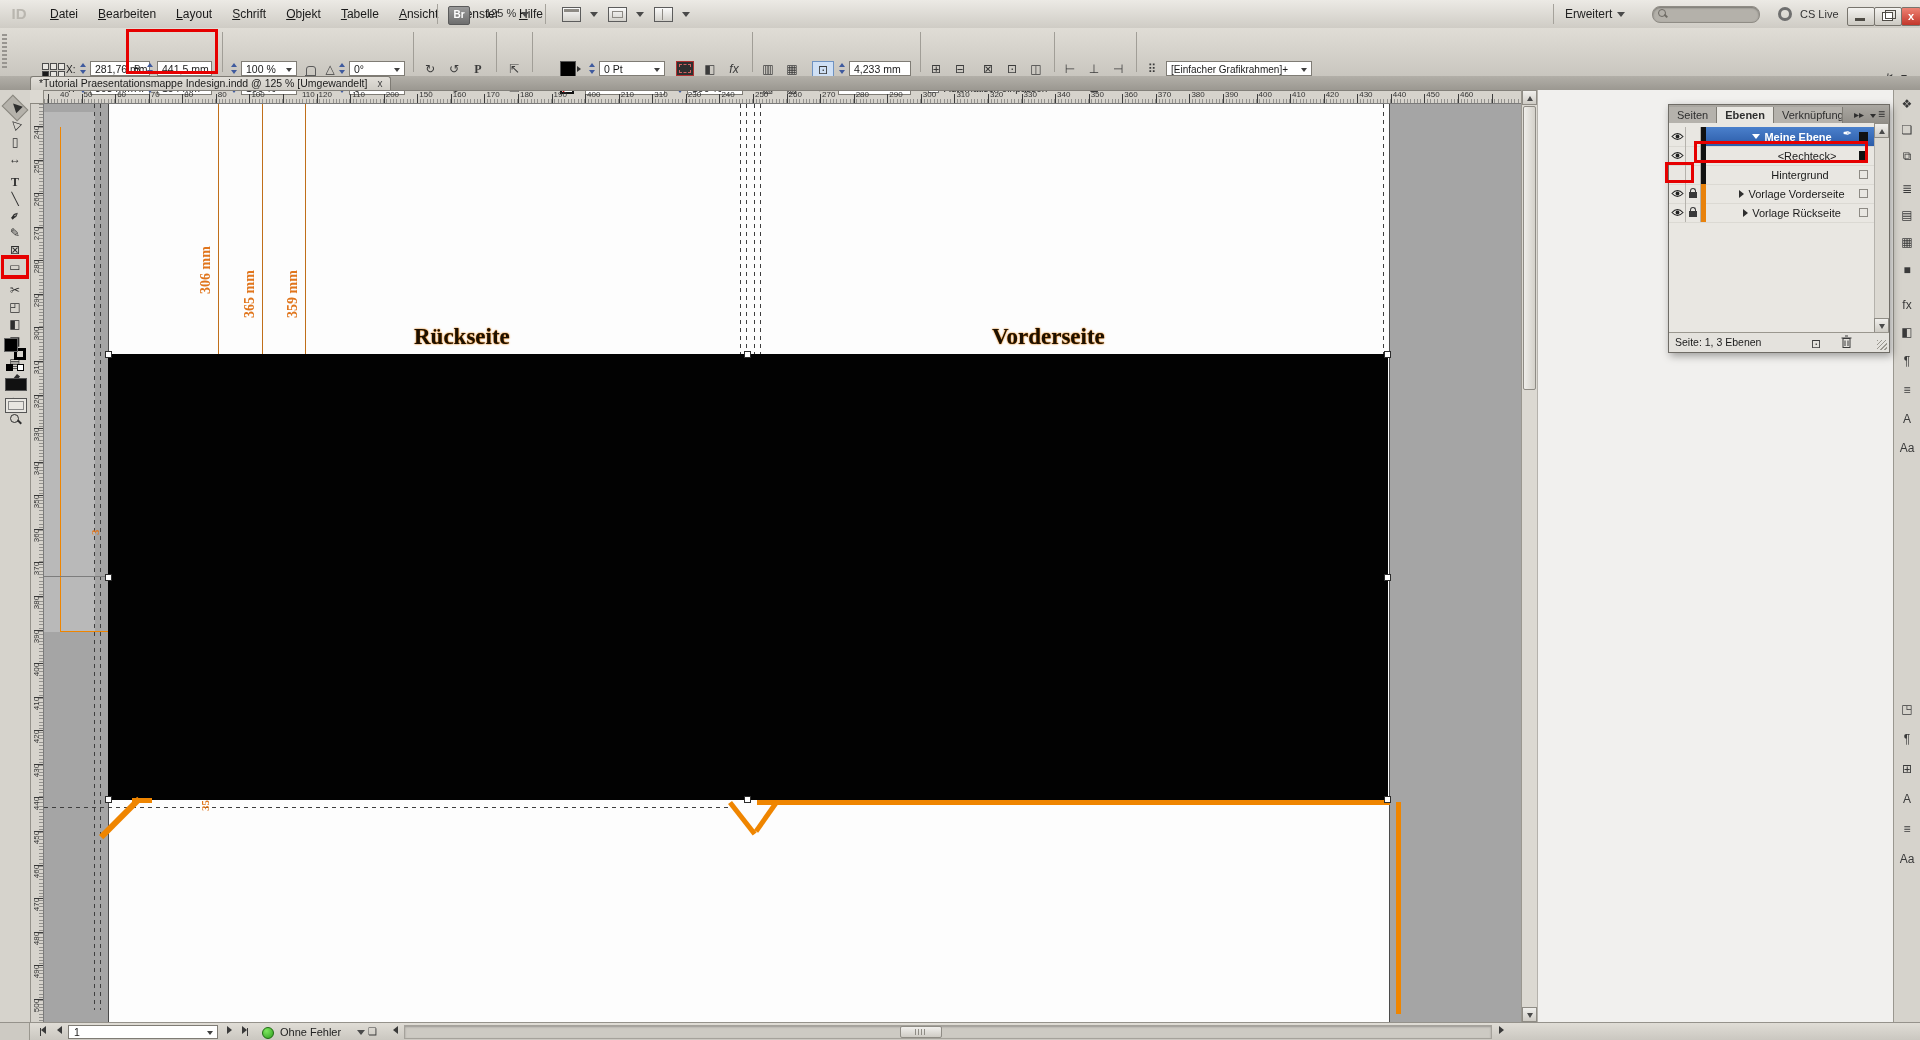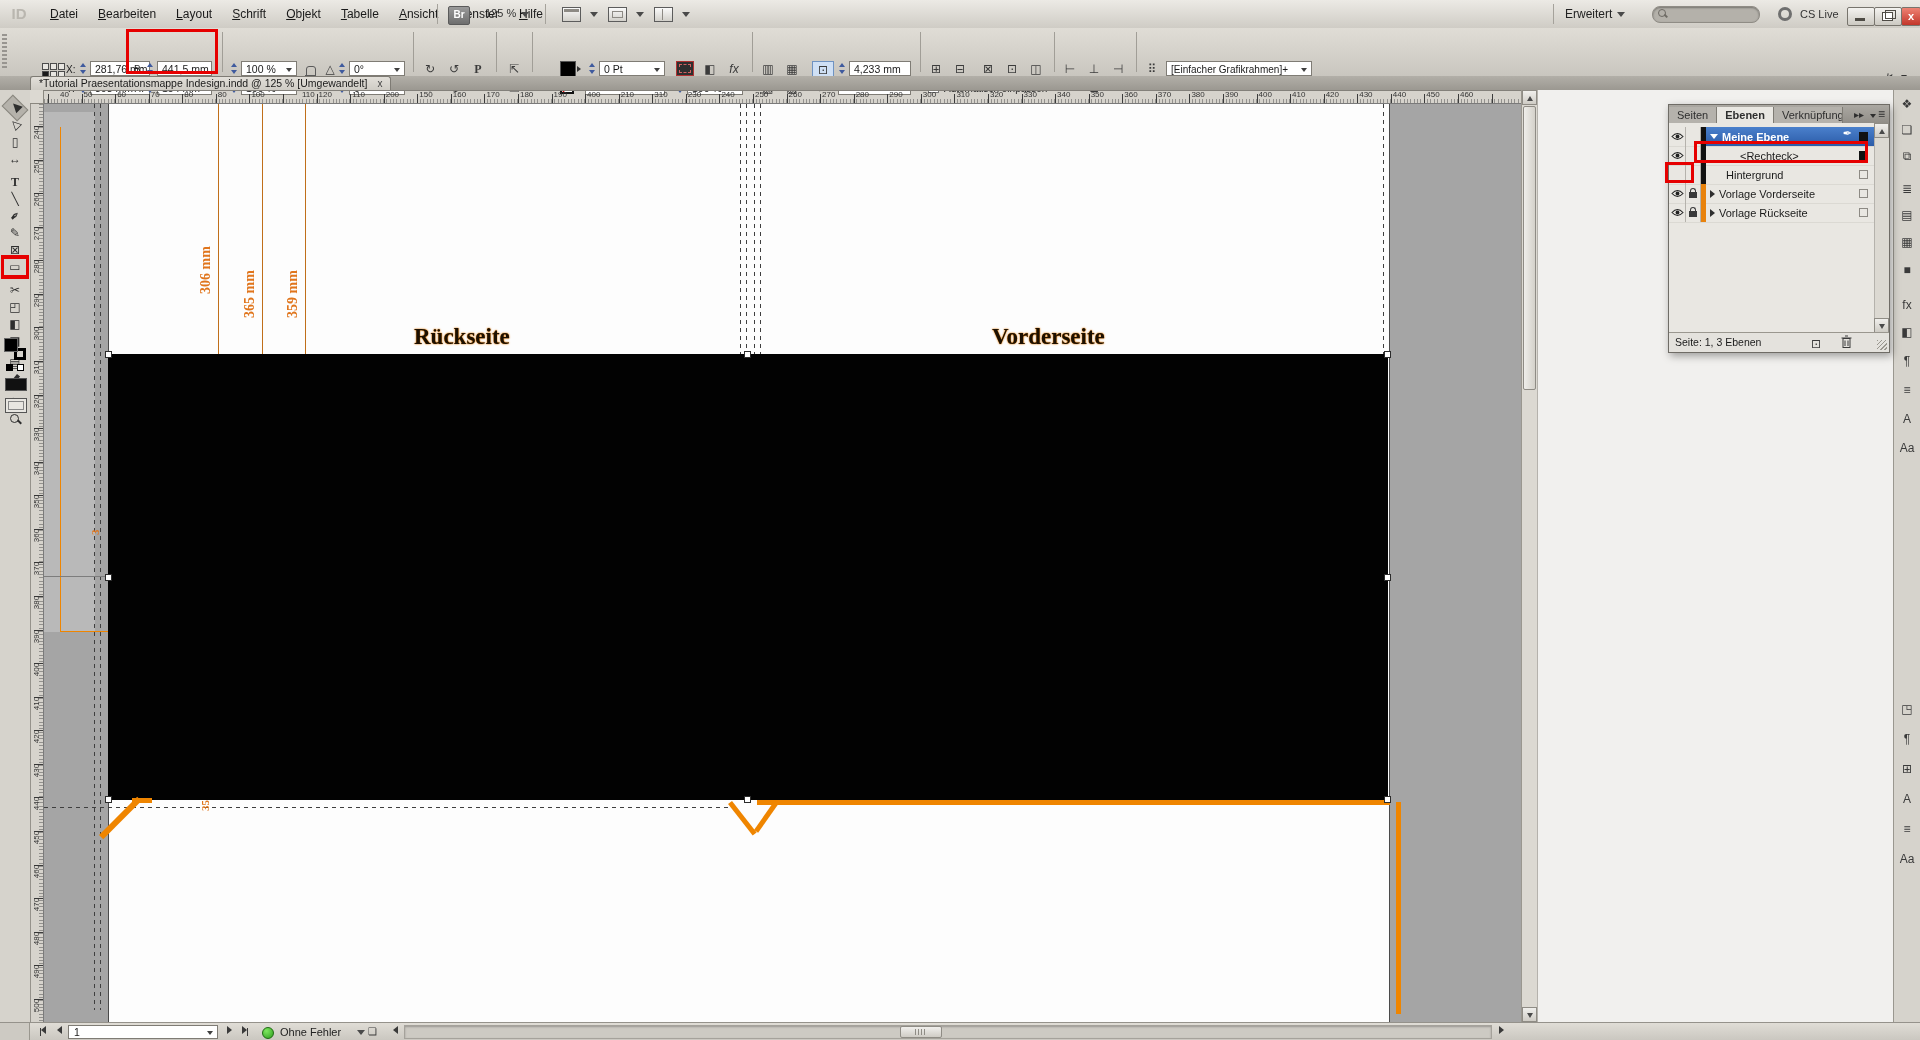--- a/index.html
+++ b/index.html
@@ -151,21 +151,21 @@
   #lrows{position:absolute;left:0;top:18px;right:15px;bottom:19px;}
   .lrow{position:absolute;left:0;right:0;height:19px;display:flex;align-items:stretch;border-bottom:1px solid #dbd9d3;}
   .lrow:nth-child(2){top:4px;} 
   .cell{width:16px;border-right:1px solid #b5b2ac;display:flex;align-items:center;justify-content:center;}
   .lockc{width:14px;}
   .eyeg{visibility:hidden;} .f-eye .eyeg{visibility:visible;}
   .lockg{visibility:hidden;position:relative;width:8px;height:6px;background:#3a3a3a;margin-top:3px;}
   .lockg::before{content:"";position:absolute;left:1px;top:-4px;width:6px;height:4px;border:1.5px solid #3a3a3a;border-bottom:none;border-radius:3px 3px 0 0;box-sizing:border-box;}
   .f-lock .lockg{visibility:visible;}
   .cbar{width:5px;}
-  .rowmain{flex:1;display:flex;align-items:center;padding-left:4px;gap:4px;position:relative;}
+  .rowmain{flex:1;display:flex;align-items:center;padding-left:4px;gap:4px;position:relative;justify-content:center;}
   .f-selected .rowmain{background:linear-gradient(#4a80cc,#2c5ca8);color:#fff;}
   .tri{width:0;height:0;visibility:hidden;}
   .f-expand-down .tri{visibility:visible;border-left:4px solid transparent;border-right:4px solid transparent;border-top:5px solid #2e2e2e;}
   .f-selected.f-expand-down .tri{border-top-color:#fff;}
   .f-expand-right .tri{visibility:visible;border-top:4px solid transparent;border-bottom:4px solid transparent;border-left:5px solid #2e2e2e;}
   .f-child .rowmain{padding-left:16px;} .f-child2 .rowmain{padding-left:30px;}
   .lname{font-size:11px;white-space:nowrap;}
   .f-selected .lname{font-weight:bold;}
   .pen{position:absolute;right:22px;top:0;font-size:11px;color:#fff;}
   .ind{position:absolute;right:6px;top:5px;width:9px;height:9px;border:1px solid #8d8a84;box-sizing:border-box;background:transparent;}

